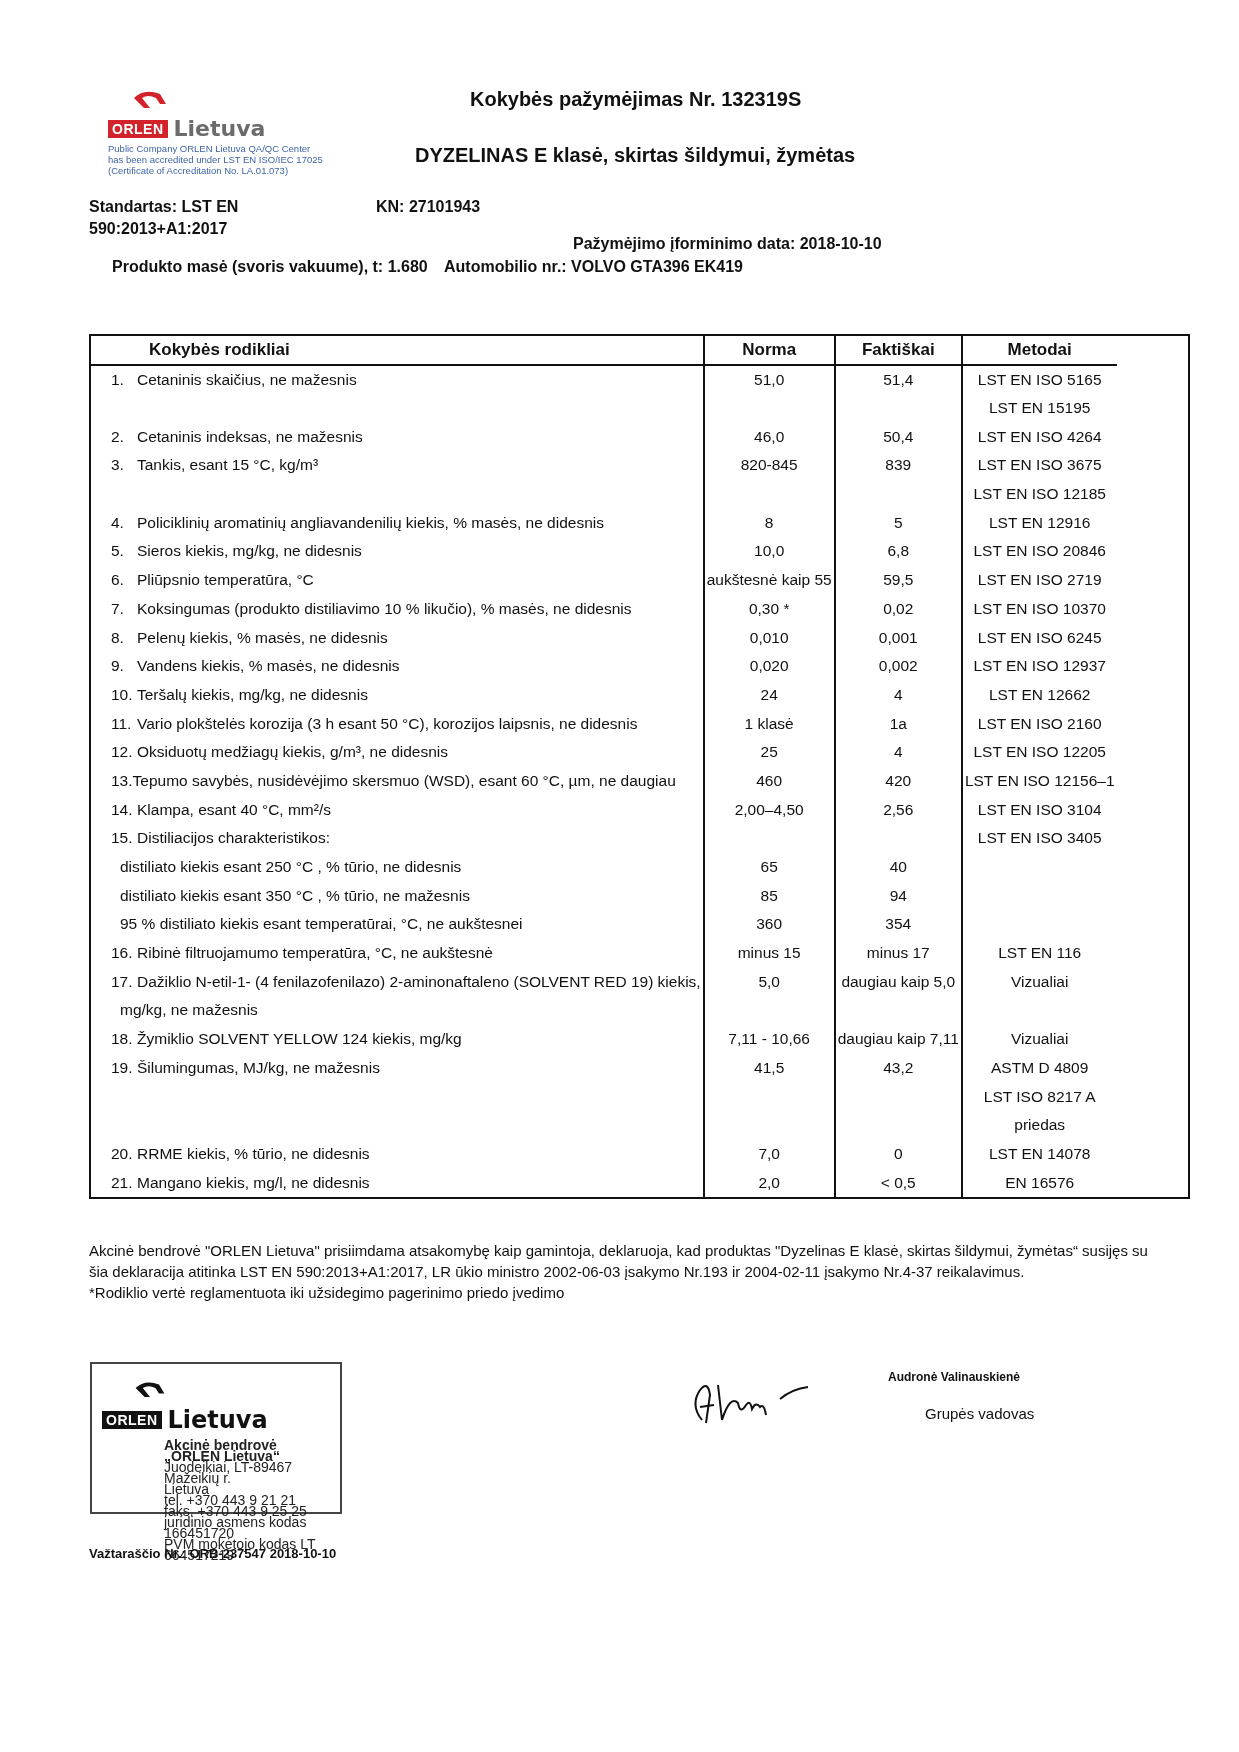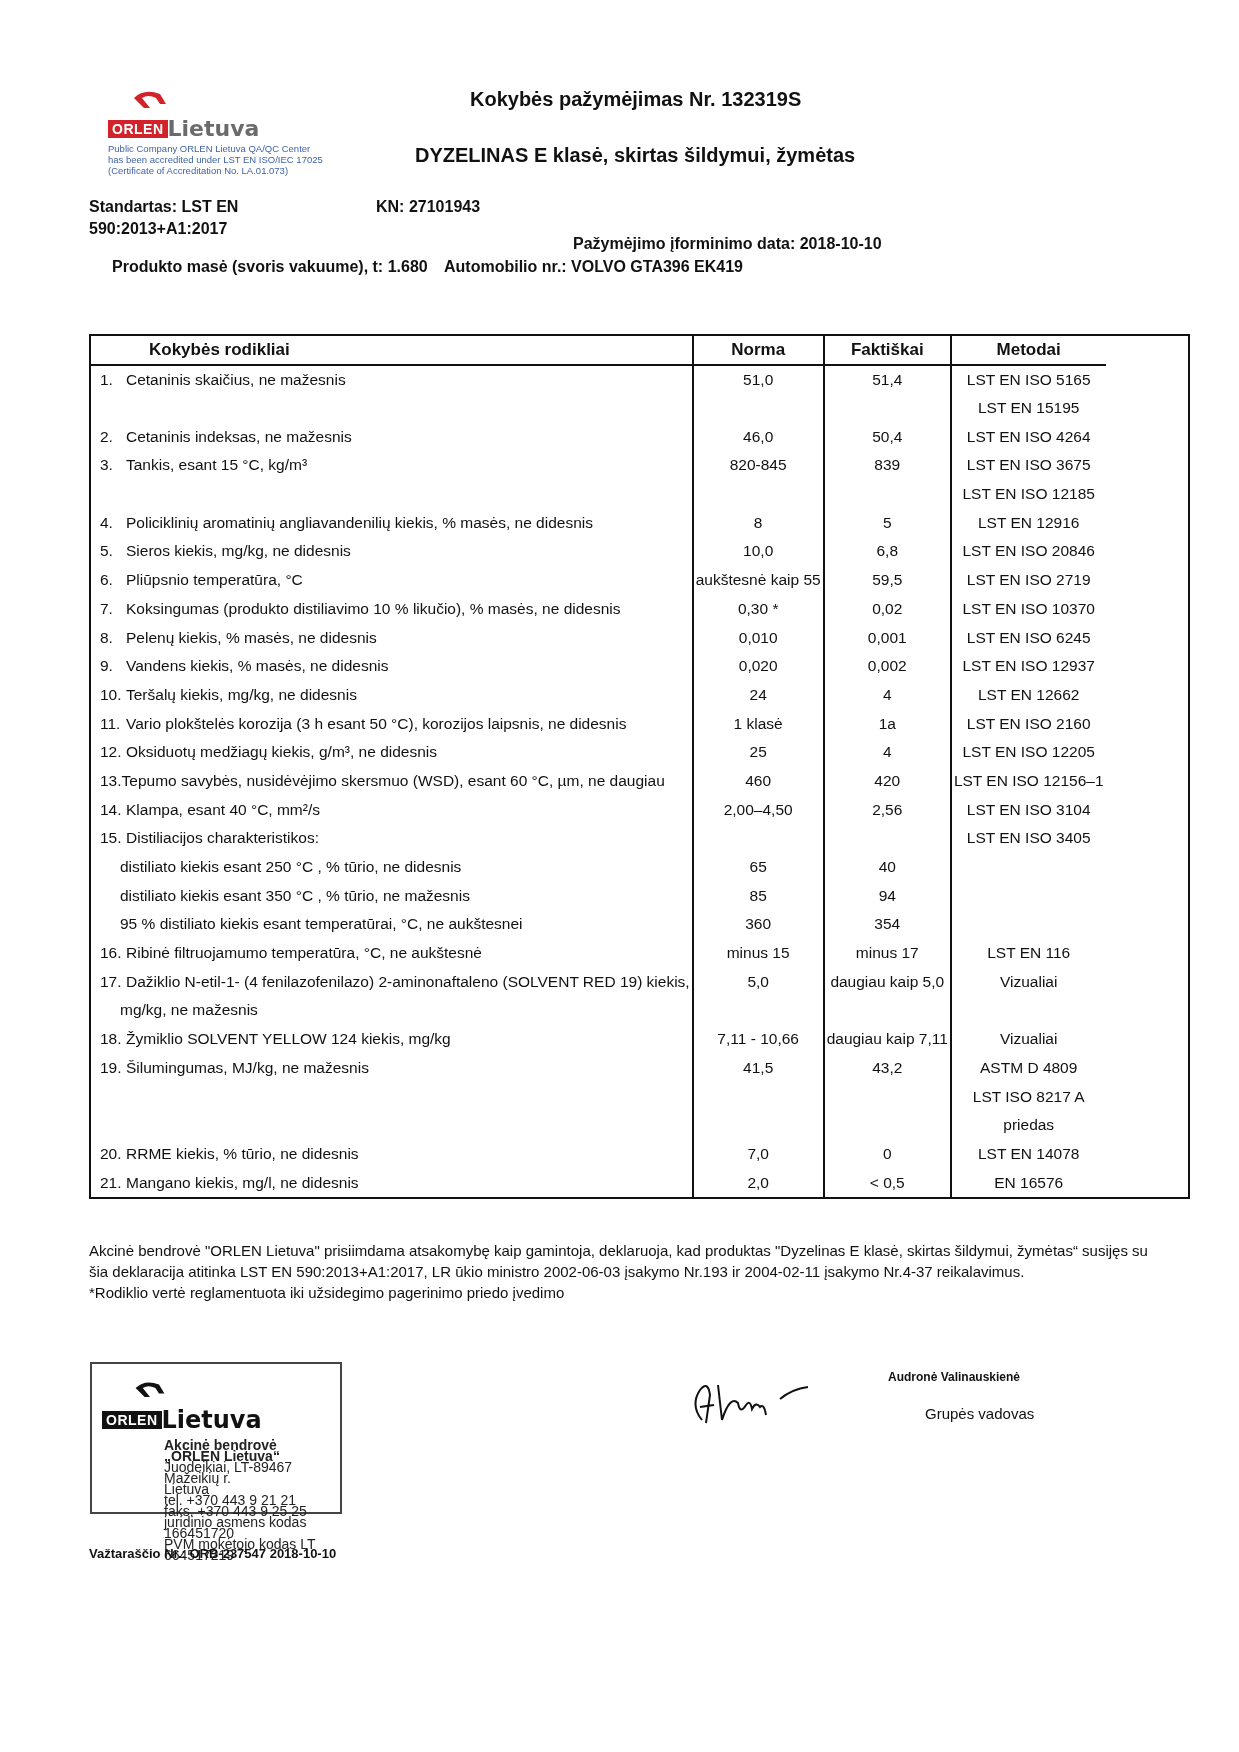--- a/index.html
+++ b/index.html
@@ -1,34 +1,34 @@
 <!DOCTYPE html>
 <html><head>
 <meta charset="utf-8">
 <style>
   * { box-sizing: border-box; margin: 0; padding: 0; }
   body { width: 1239px; height: 1752px; background: #ffffff; font-family: "Liberation Sans", sans-serif; color: #111; position: relative; overflow: hidden; }
   .abs { position: absolute; }
   
   .logo-top { left: 108px; top: 88px; width: 290px; }
-  .logo-row { display: flex; align-items: center; margin-top: 2px; }
+  .logo-row { display: flex; align-items: center; gap: 6px; margin-top: 2px; }
   .orlen-box { background: #d2232a; color: #fff; font-weight: bold; font-size: 14px; padding: 1px 4px; letter-spacing: 0.5px; }
   .lietuva { font-size: 22px; font-weight: bold; color: #6b6b6b; font-family: "DejaVu Sans", sans-serif; }
   .accr { color: #3f64a6; font-size: 9.5px; line-height: 11px; margin-top: 2px; }
   .eagle { margin-left: 22px; }
   .title1 { left: 470px; top: 88px; font-size: 20px; font-weight: bold; }
   .title2 { left: 415px; top: 144px; font-size: 20px; font-weight: bold; }
   .meta { font-size: 16px; font-weight: bold; line-height: 22px; }
   
   .tbl { left: 89px; top: 334px; width: 1101px; border: 2.5px solid #111; border-collapse: collapse; }
   table { border-collapse: collapse; width: 946px; font-size: 15.5px; }
   th { font-size: 17px; font-weight: bold; height: 29px; border-bottom: 2px solid #111; border-right: 2px solid #111; text-align: center; }
   th.c1 { text-align: left; padding-left: 58px; }
   td { height: 28.7px; border-right: 2px solid #111; text-align: center; white-space: nowrap; padding: 0 2px; }
-  td.c1 { text-align: left; padding-left: 9px; }
+  td.c1 { text-align: left; padding-left: 20px; }
   td.ind { padding-left: 29px; }
   th:last-child, td:last-child { border-right: none; }
   .num { display: inline-block; width: 26px; }
   .num.wide { width: auto; }
   .decl { left: 89px; top: 1240px; width: 1100px; font-size: 15px; line-height: 21px; }
   
   .stamp { left: 90px; top: 1362px; width: 252px; height: 152px; border: 2px solid #444; padding: 14px 10px; }
   .stamp .orlen-box { background: #111; }
   .stamp .lietuva { color: #111; font-size: 24px; }
   .stamp-text { margin-left: 62px; margin-top: 6px; font-size: 14px; line-height: 11px; color: #222; }

